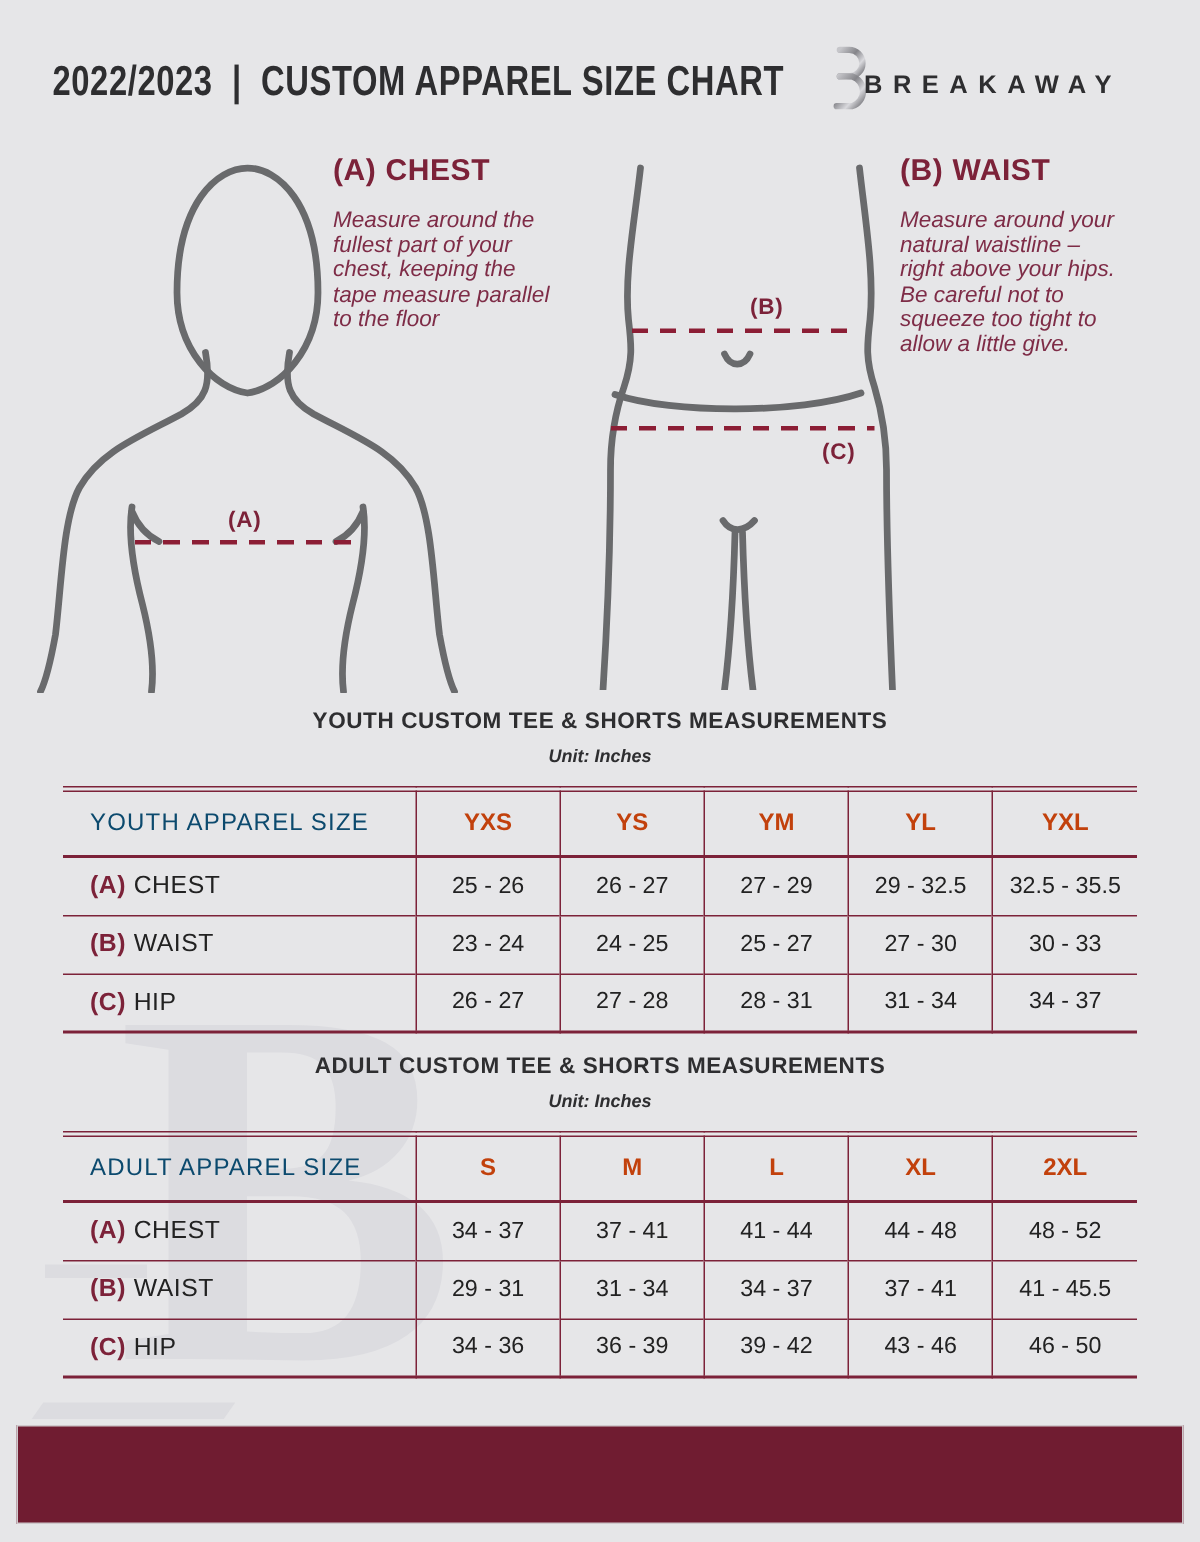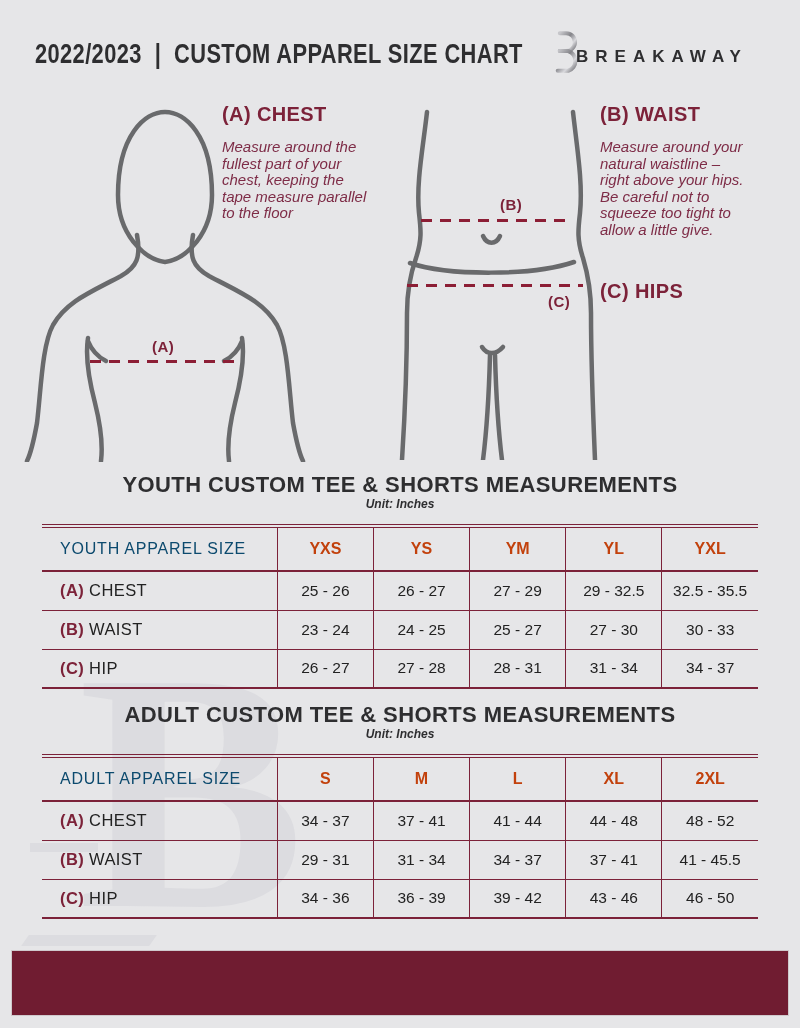--- a/index.html
+++ b/index.html
@@ -21,21 +21,21 @@
   .fig{position:absolute;}
   .fig svg path{fill:none;stroke:var(--silhouette);stroke-width:4.5;stroke-linecap:round;stroke-linejoin:round;}
   .dash{position:absolute;height:3px;
     background-image:repeating-linear-gradient(90deg,var(--maroon-dash) 0 11px,transparent 11px 19px);}
   .marker{position:absolute;font-size:15px;font-weight:bold;color:var(--maroon);letter-spacing:.5px;}
   .guide-block{position:absolute;width:195px;}
   .guide-block h3{font-size:20px;font-weight:bold;color:var(--maroon);letter-spacing:.4px;margin-bottom:13px;white-space:nowrap;}
   .guide-block p{font-size:15px;line-height:16.5px;font-style:italic;color:var(--maroon-body);white-space:pre-line;}
 
   
-  .tbl-title{position:absolute;left:0;width:800px;text-align:center;font-size:22px;font-weight:bold;
+  .tbl-title{position:absolute;left:0;width:800px;text-align:center;font-size:15px;font-weight:bold;
     color:var(--ink);letter-spacing:.4px;}
   .tbl-sub{position:absolute;left:0;width:800px;text-align:center;font-size:12px;font-weight:bold;
     font-style:italic;color:var(--ink);}
   table.size-table{position:absolute;left:42px;width:716px;border-collapse:collapse;table-layout:fixed;
     border-top:4px double var(--maroon);border-bottom:2px solid var(--maroon);background:transparent;}
   table.size-table col.c-lbl{width:235px;}
   table.size-table col.c-val{width:96px;}
   table.size-table th,table.size-table td{border-left:1.5px solid var(--maroon);}
   table.size-table th:first-child,table.size-table td:first-child{border-left:none;}
   table.size-table thead tr{height:45px;border-bottom:2px solid var(--maroon);}
@@ -129,21 +129,20 @@
     <div class="guide-block" style="left:600px;top:103px;">
       <h3>(B) WAIST</h3>
       <p>Measure around your
 natural waistline –
 right above your hips.
 Be careful not to
 squeeze too tight to
 allow a little give.</p>
     </div>
     <div class="guide-block" style="left:600px;top:280px;">
-      <h3>(C) HIPS</h3>
     </div>
 
     <div class="tbl-title" style="top:472px;">YOUTH CUSTOM TEE &amp; SHORTS MEASUREMENTS</div>
     <div class="tbl-sub" style="top:497px;">Unit: Inches</div>
     <table class="size-table" style="top:524px;">
         <colgroup>
           <col class="c-lbl">
           <col class="c-val">
           <col class="c-val">
           <col class="c-val">

